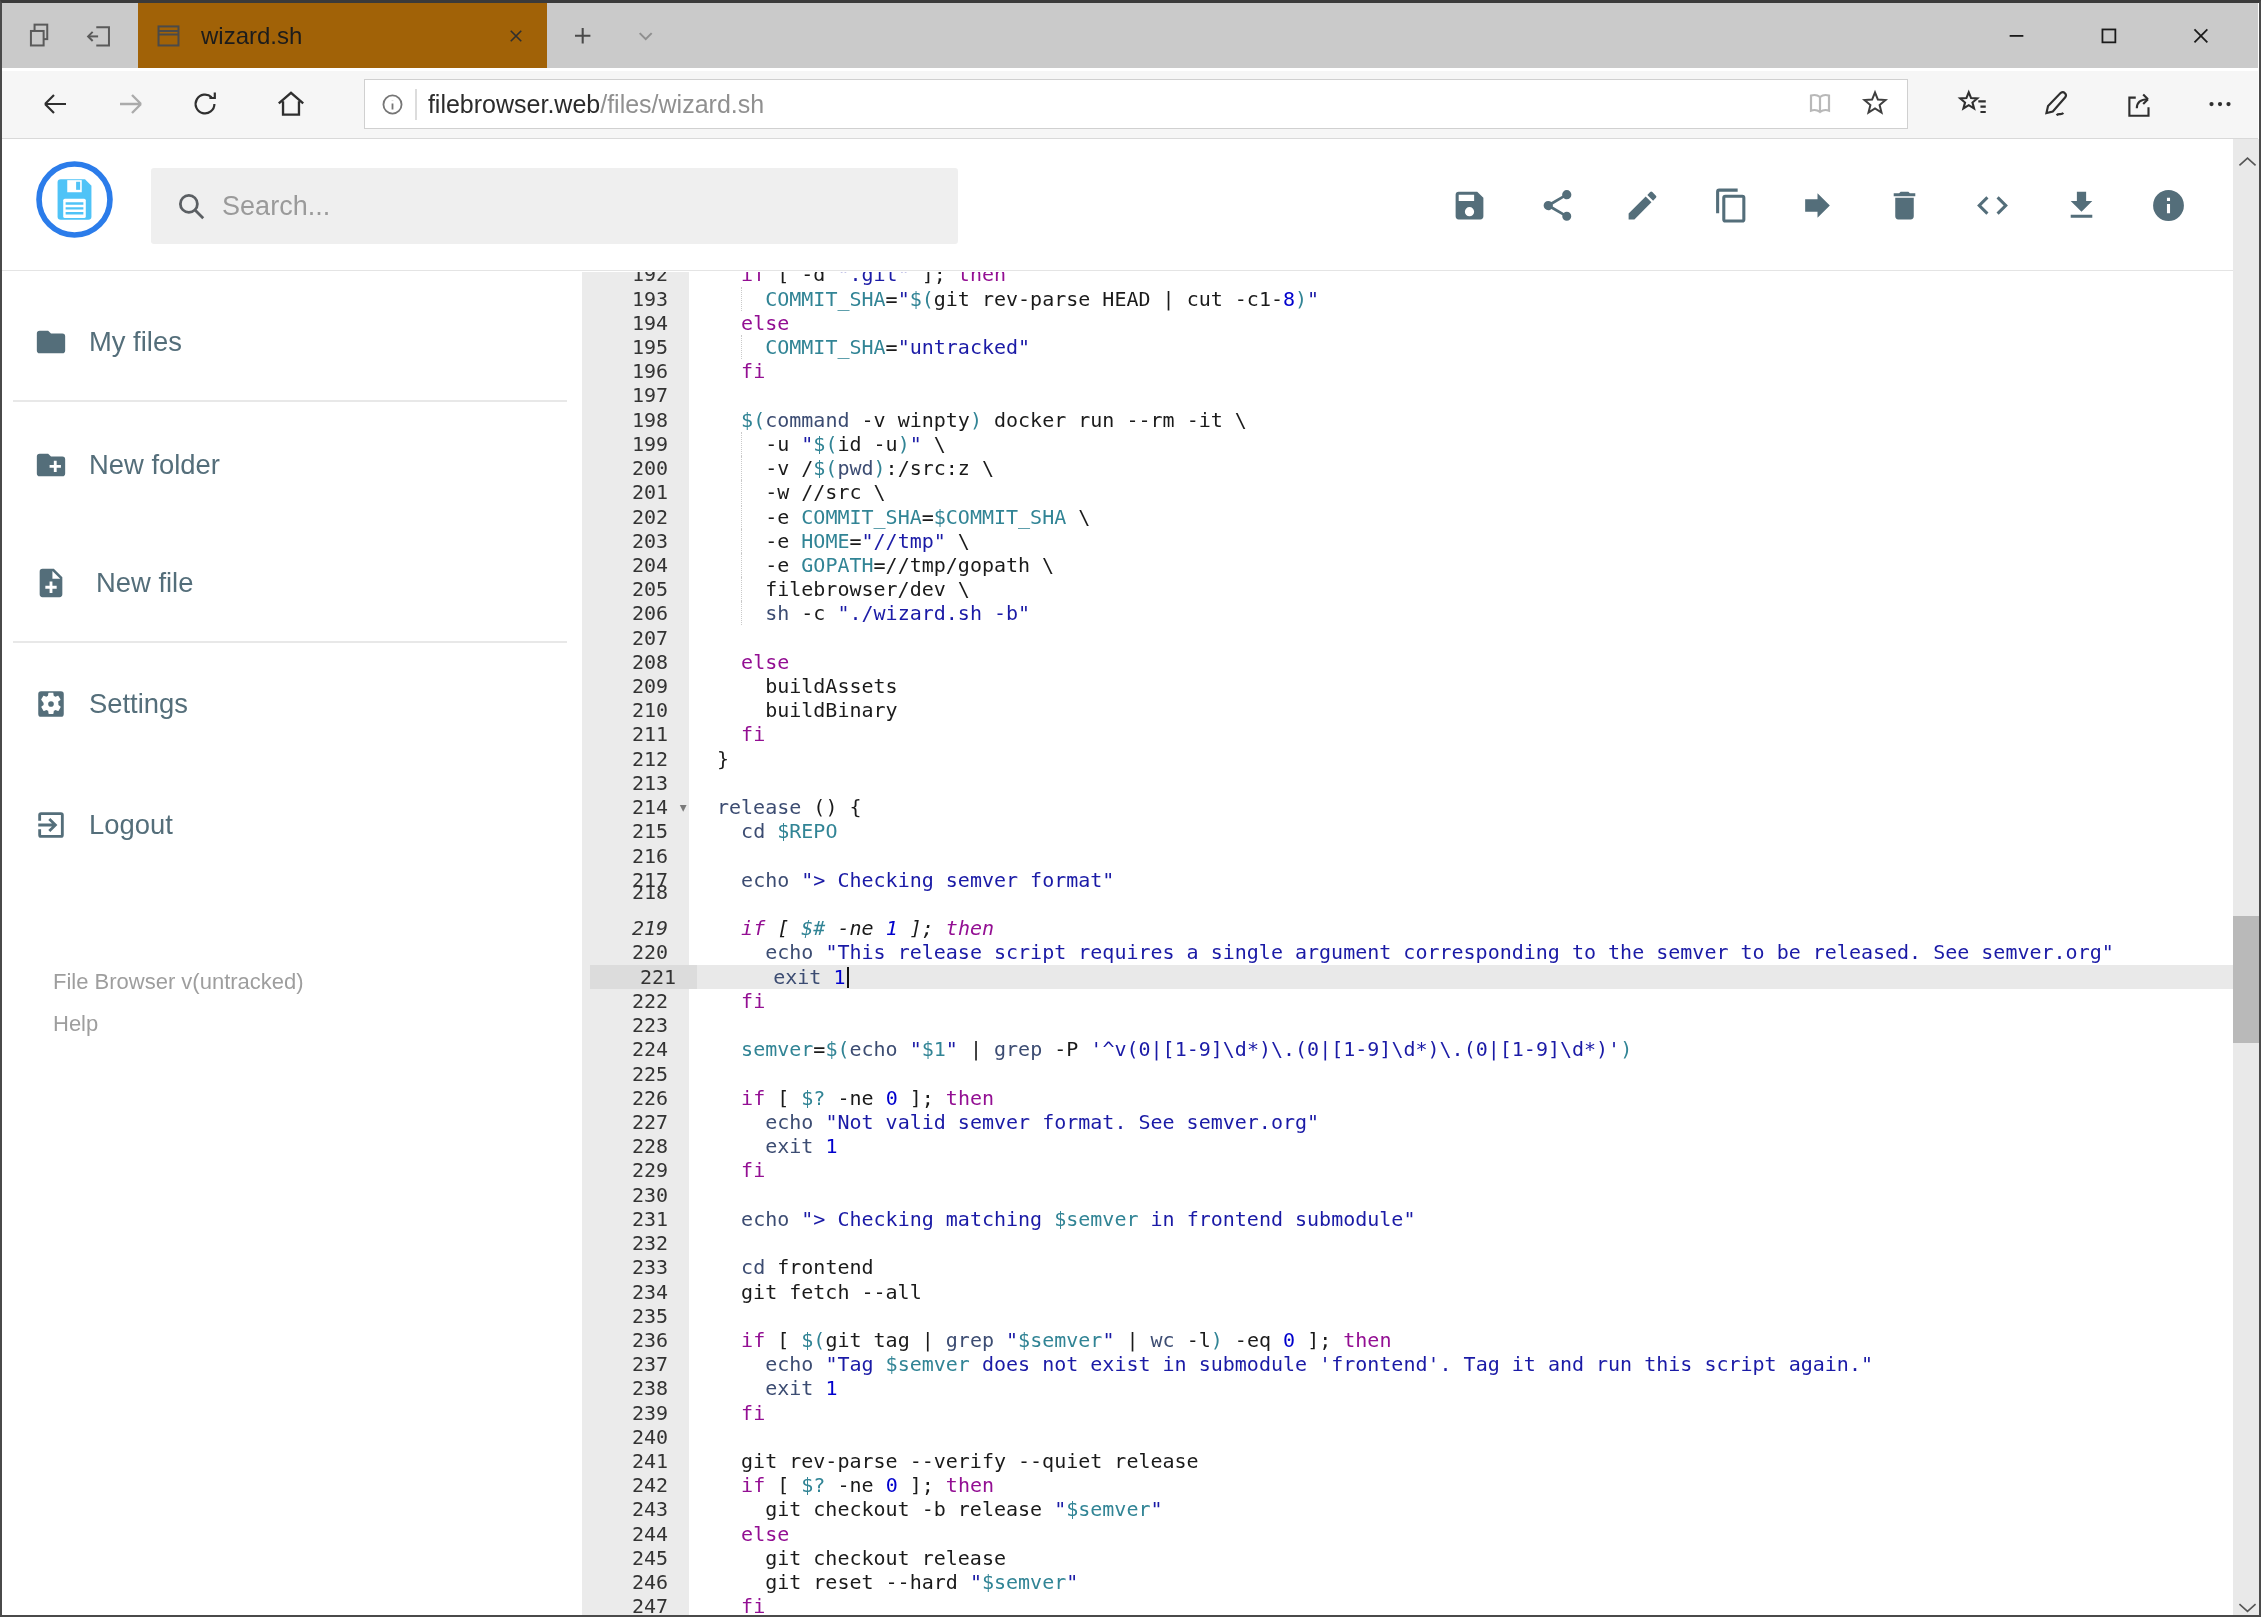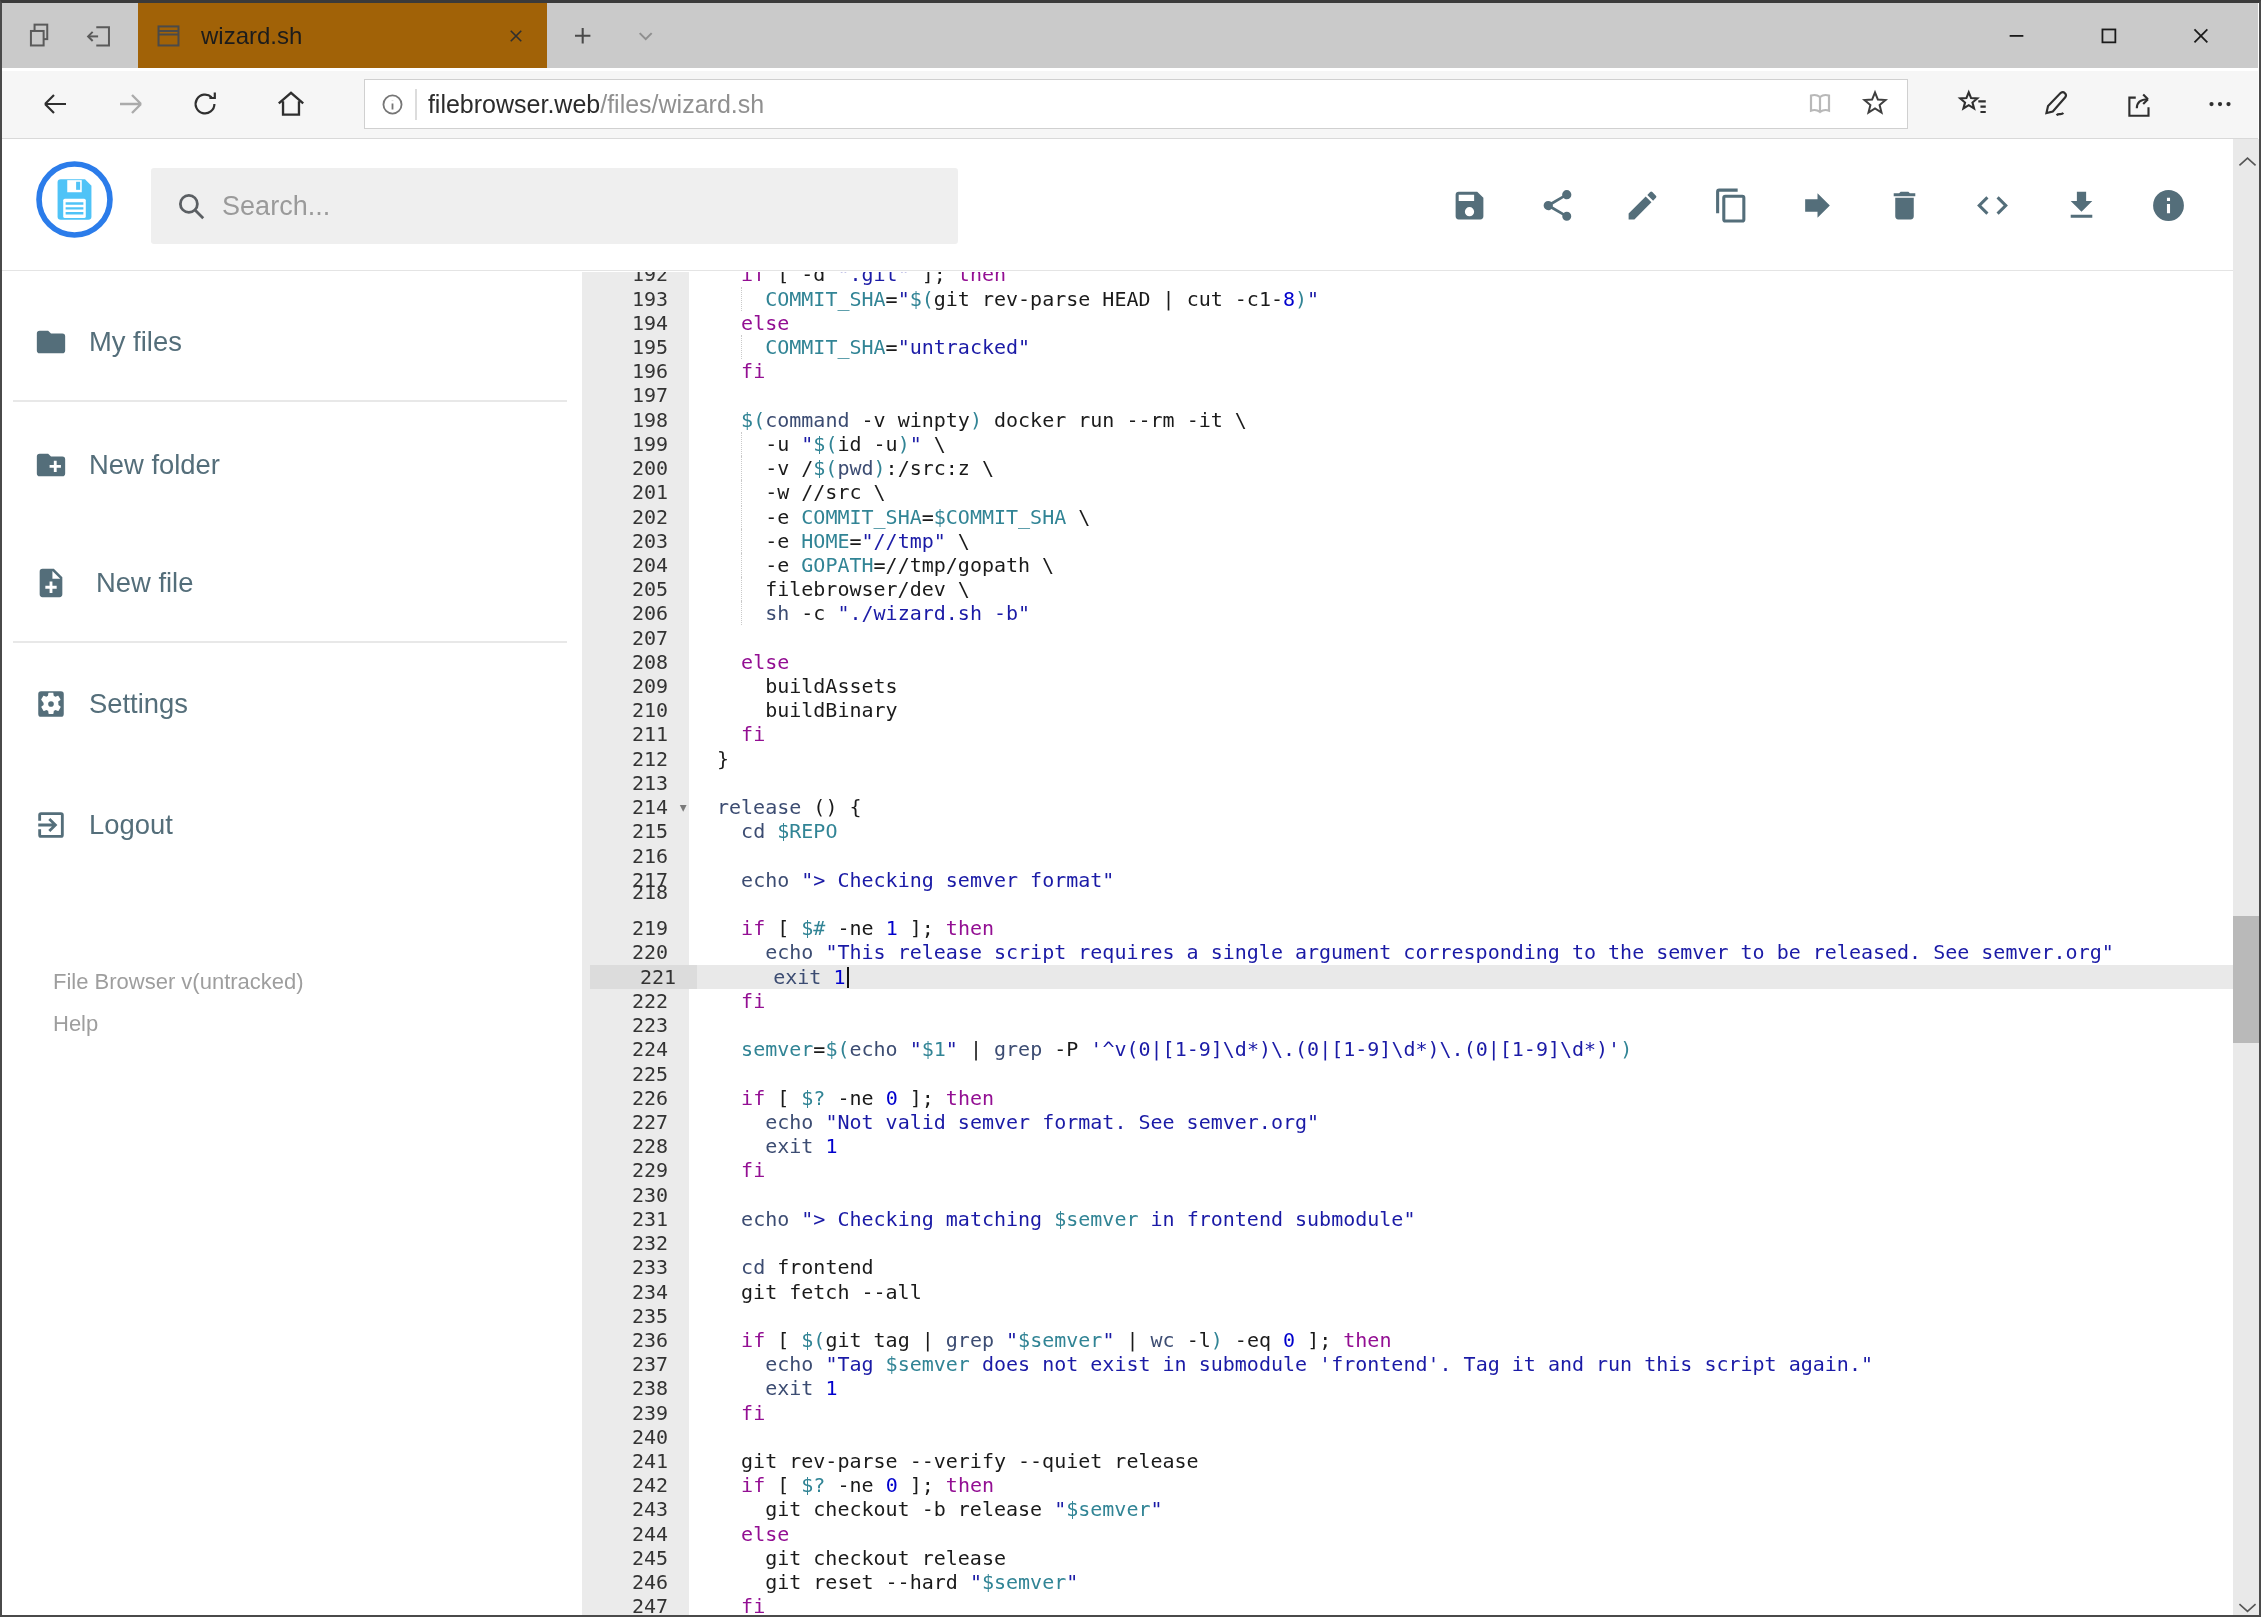--- a/index.html
+++ b/index.html
@@ -490,21 +490,21 @@
           <pre class="codeline"></pre>
         </div>
         <div class="crow" style="top: 596px;">
           <div class="gut"><span>217</span></div>
           <pre class="codeline"><span class="tk-p">  </span><span class="tk-b">echo</span><span class="tk-p"> </span><span class="tk-s">"&gt; Checking semver format"</span></pre>
         </div>
         <div class="crow" style="top: 608px;">
           <div class="gut"><span>218</span></div>
           <pre class="codeline"></pre>
         </div>
-        <div class="crow" style="top: 644px;">
+        <div class="crow" style="top: 644px; font-style: italic;">
           <div class="gut"><span>219</span></div>
           <pre class="codeline"><span class="tk-p">  </span><span class="tk-k">if</span><span class="tk-p"> [ </span><span class="tk-v">$#</span><span class="tk-p"> -ne </span><span class="tk-n">1</span><span class="tk-p"> ]; </span><span class="tk-k">then</span></pre>
         </div>
         <div class="crow" style="top: 668px; align-items: center;">
           <div class="gut"><span>220</span></div>
           <pre class="codeline"><span class="tk-p">    </span><span class="tk-b">echo</span><span class="tk-p"> </span><span class="tk-s">"This release script requires a single argument corresponding to the semver to be released. See semver.org"</span></pre>
         </div>
         <div class="crow active" style="top: 693px; margin-left: 8px;">
           <div class="gut"><span>221</span></div>
           <pre class="codeline"><span class="tk-p">    </span><span class="tk-b">exit</span><span class="tk-p"> </span><span class="tk-n">1</span></pre>

